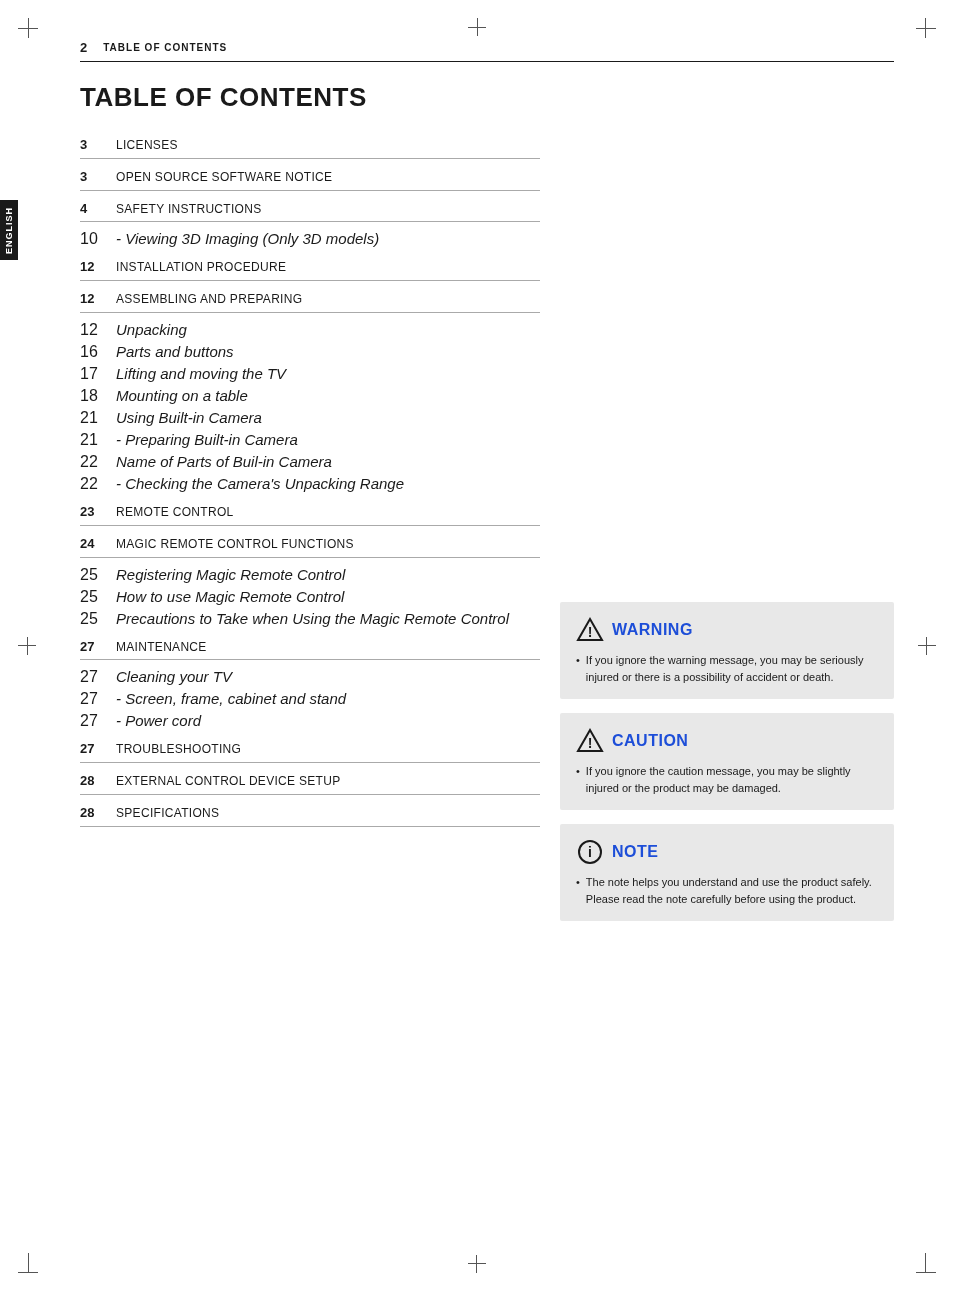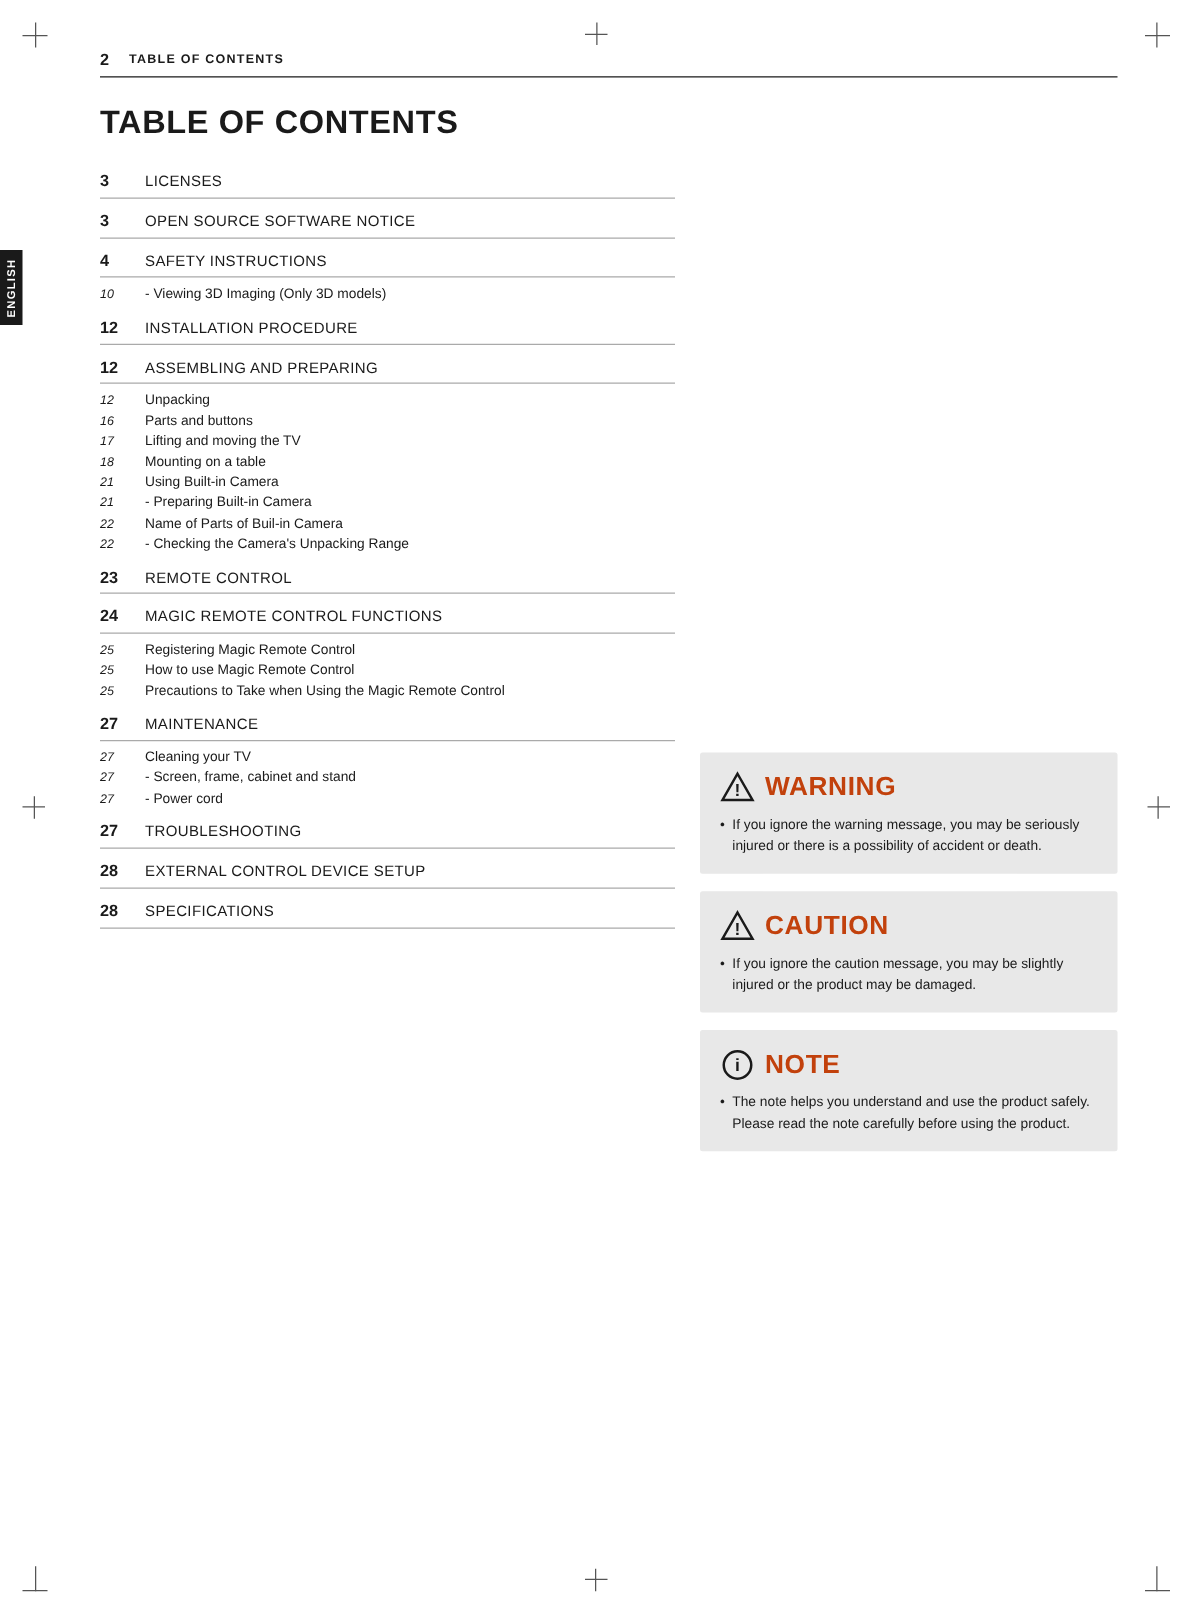--- a/index.html
+++ b/index.html
@@ -173,30 +173,30 @@
       margin-bottom: 4px;
     }
 
     .toc-sub-entry {
       display: flex;
       align-items: baseline;
       margin-bottom: 1px;
     }
 
     .toc-sub-entry .num {
-      font-size: 10px;
+      font-size: 16px;
       min-width: 36px;
       color: #1a1a1a;
+    }
+
+    .toc-sub-entry .label {
+      font-size: 15px;
+      color: #1a1a1a;
+      line-height: 1.4;
       font-style: italic;
-    }
-
-    .toc-sub-entry .label {
-      font-size: 11px;
-      color: #1a1a1a;
-      line-height: 1.4;
     }
 
     
     .notice-box {
       background: #e8e8e8;
       padding: 14px 16px;
       margin-bottom: 14px;
       border-radius: 2px;
     }
 
@@ -207,23 +207,23 @@
       margin-bottom: 8px;
     }
 
     .notice-icon {
       width: 28px;
       height: 28px;
       flex-shrink: 0;
     }
 
     .notice-title {
-      font-size: 21px;
+      font-size: 16px;
       font-weight: 900;
-      color: #c2410c;
+      color: #1d4ed8;
       letter-spacing: 0.5px;
     }
 
     .notice-text {
       font-size: 11px;
       color: #1a1a1a;
       line-height: 1.5;
     }
 
     .notice-text .bullet {

